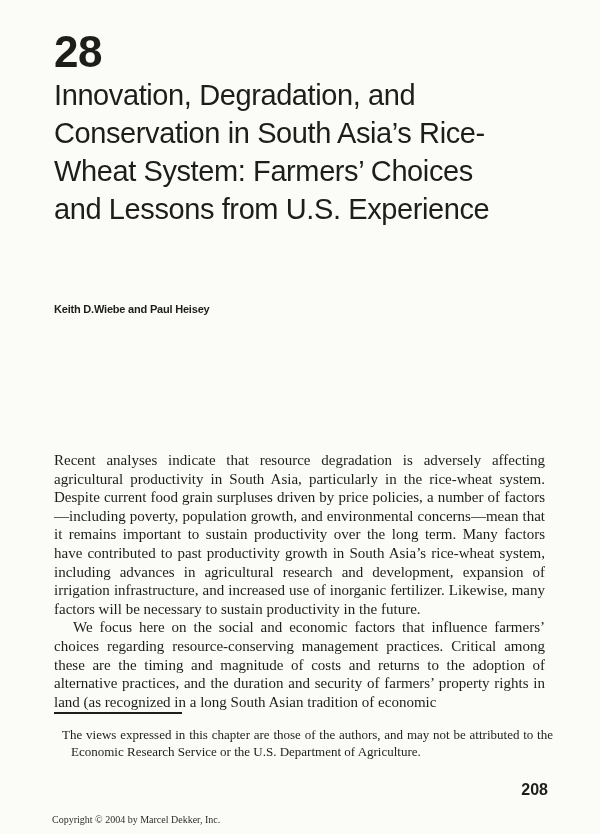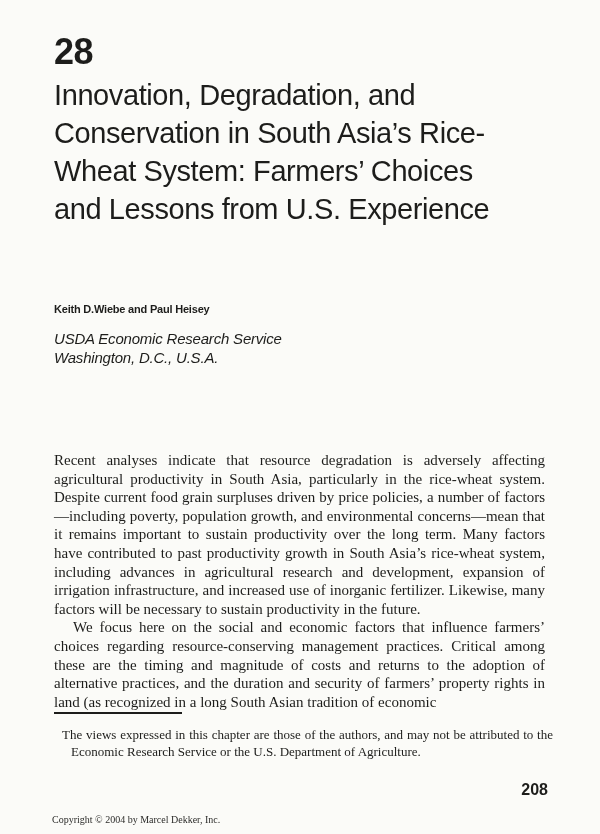--- a/index.html
+++ b/index.html
@@ -15,21 +15,21 @@
     background: #fbfbf8;
     color: #1d1d1b;
     overflow: hidden;
   }
   .chapter-number {
     position: absolute;
     left: 54px;
     top: 30px;
     font-family: "Liberation Sans", sans-serif;
     font-weight: bold;
-    font-size: 36px;
+    font-size: 44px;
     line-height: 44px;
     letter-spacing: -0.5px;
   }
   .title {
     position: absolute;
     left: 54px;
     top: 76px;
     width: 440px;
     margin: 0;
     font-family: "Liberation Sans", sans-serif;
@@ -118,24 +118,20 @@
 <body>
 
 <div class="page">
 
   <div class="chapter-number">28</div>
 
   <h1 class="title">Innovation, Degradation, and Conservation in South Asia’s Rice-Wheat System: Farmers’ Choices and Lessons from U.S. Experience</h1>
 
   <div class="authors">Keith D.Wiebe and Paul Heisey</div>
 
-  <div class="affiliation">
-    <div>USDA Economic Research Service</div>
-    <div>Washington, D.C., U.S.A.</div>
-  </div>
 
   <div class="body-text">
     <p class="first">Recent analyses indicate that resource degradation is adversely affecting agricultural productivity in South Asia, particularly in the rice-wheat system. Despite current food grain surpluses driven by price policies, a number of factors—including poverty, population growth, and environmental concerns—mean that it remains important to sustain productivity over the long term. Many factors have contributed to past productivity growth in South Asia’s rice-wheat system, including advances in agricultural research and development, expansion of irrigation infrastructure, and increased use of inorganic fertilizer. Likewise, many factors will be necessary to sustain productivity in the future.</p>
     <p class="indent">We focus here on the social and economic factors that influence farmers’ choices regarding resource-conserving management practices. Critical among these are the timing and magnitude of costs and returns to the adoption of alternative practices, and the duration and security of farmers’ property rights in land (as recognized in a long South Asian tradition of economic</p>
   </div>
 
   <div class="footnote-rule"></div>
 
   <p class="footnote">The views expressed in this chapter are those of the authors, and may not be attributed to the Economic Research Service or the U.S. Department of Agriculture.</p>
 

